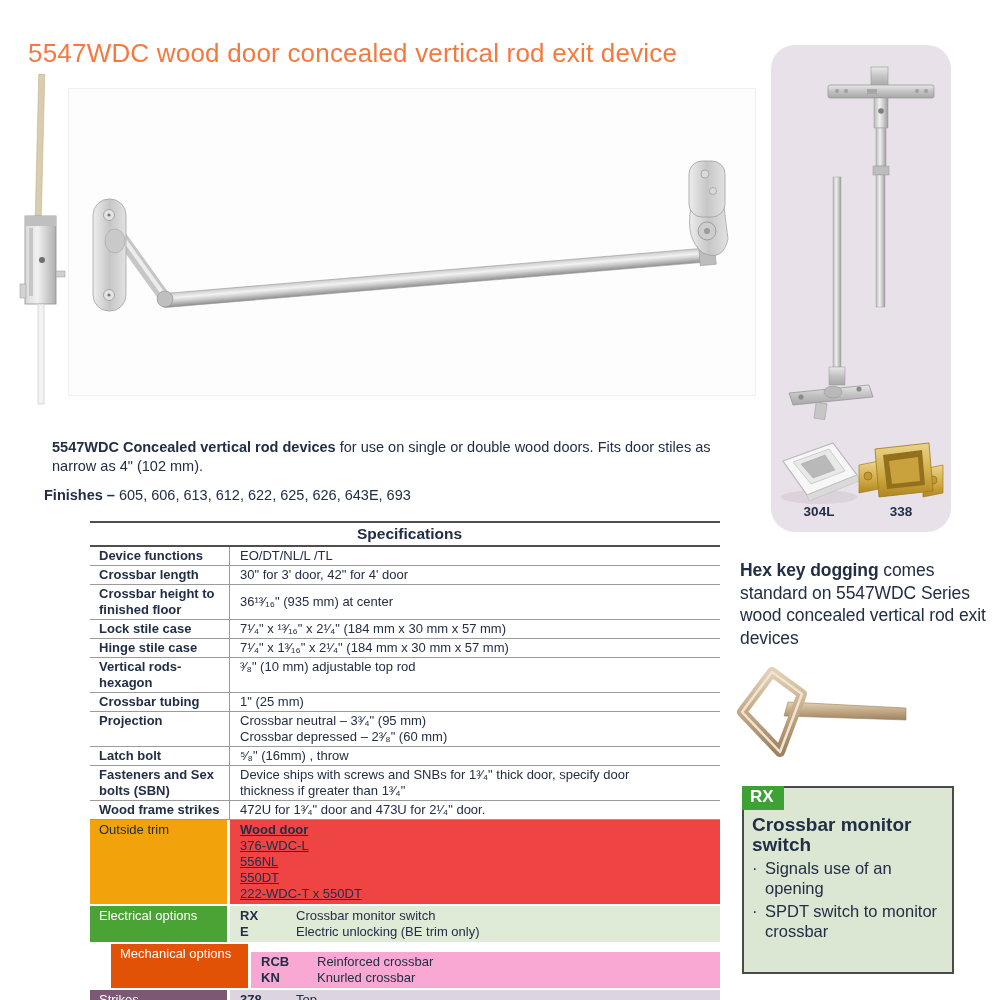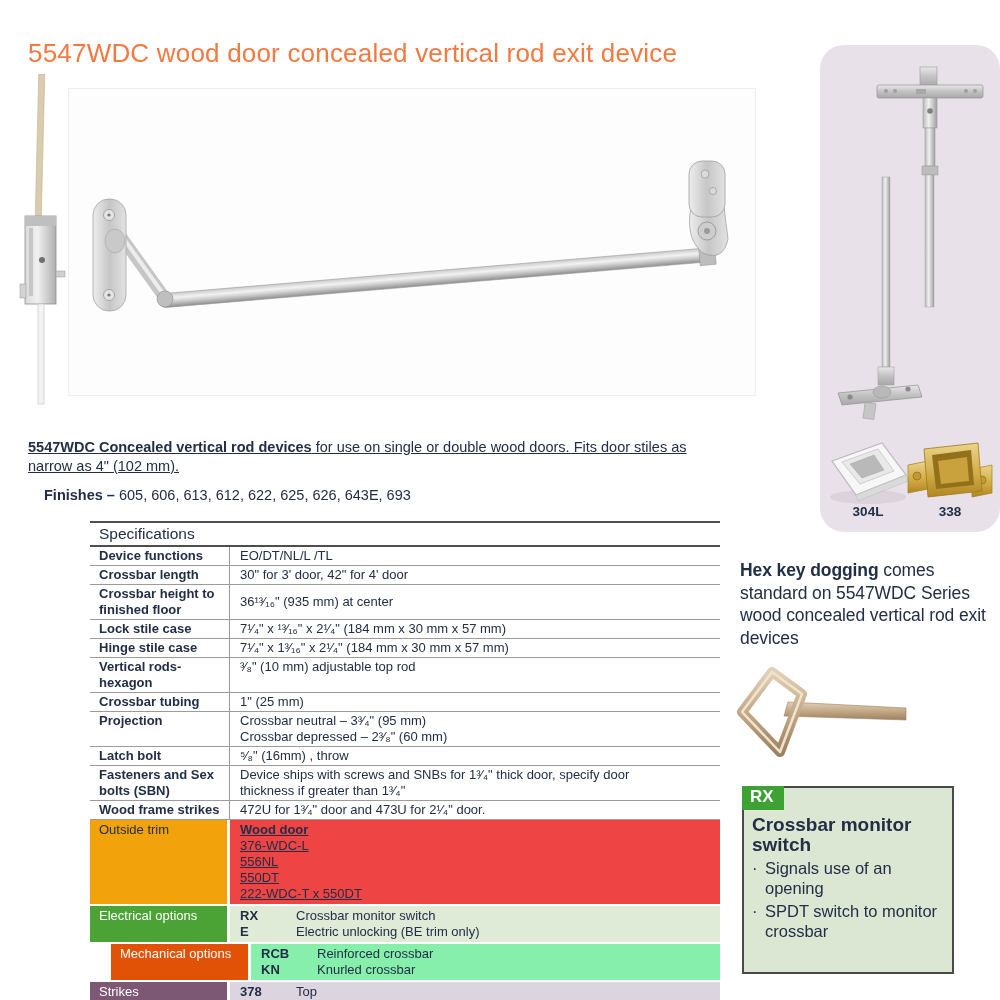--- a/index.html
+++ b/index.html
@@ -7,41 +7,41 @@
   .page {
     position: relative; width: 1000px; height: 1000px; background: #ffffff;
     overflow: hidden; font-family: "Liberation Sans", "DejaVu Sans", sans-serif;
     color: #222E45;
   }
   .title { position:absolute; left:28px; top:14px; font-size:26px; font-weight:400;
     color:#F5793F; letter-spacing:.2px;margin-top:24px; }
   .main-image { position:absolute; left:68px; top:88px; width:688px; height:308px;
     background:#FDFDFD; border:1px solid #F0F0F0; }
   .left-device { position:absolute; left:16px; top:74px; width:50px; height:332px; }
-  .side-panel { position:absolute; left:820px; top:45px; width:180px; height:487px;
+  .side-panel { position:absolute; left:771px; top:45px; width:180px; height:487px;
     background:#E9E1E9; border-radius:24px; }
   .strike-label { position:absolute; top:459px; width:60px; text-align:center;
     font-size:13.5px; font-weight:700; color:#222E45; }
   .sl-304 { left:18px; } .sl-338 { left:100px; }
-  .intro { position:absolute; left:28px; top:438px; width:662px; font-size:14.5px; line-height:19px;text-decoration:underline; }
+  .intro { position:absolute; left:52px; top:438px; width:662px; font-size:14.5px; line-height:19px; }
   .finishes { position:absolute; left:44px; top:487px; font-size:14.5px; }
   .spec-table { position:absolute; left:90px; top:521px; width:630px; font-size:13px; line-height:16px; }
-  .spec-heading { font-size:15.5px; font-weight:400; padding:3px 0 3px 9px;
-    border-top:2px solid #4E4E4E; border-bottom:2px solid #4E4E4E; }
+  .spec-heading { font-size:15.5px; font-weight:700; padding:3px 0 3px 9px;
+    border-top:2px solid #4E4E4E; border-bottom:2px solid #4E4E4E;text-align:center; }
   .srow { display:flex; border-bottom:1px solid #9B9B9B; }
   .sl { width:140px; flex:0 0 140px; padding:1px 6px 1px 9px; font-weight:700; border-right:1px solid #9B9B9B; }
   .sv { flex:1; padding:1px 6px 1px 10px; }
   .sv.vcenter { display:flex; flex-direction:column; justify-content:center; }
   .orow { display:flex; border-bottom:2px solid #ffffff; }
   .ol { width:140px; flex:0 0 140px; padding:2px 6px 1px 9px; color:#fff; border-right:3px solid #ffffff; }
   .ol.dark { color:#222E45; }
   .ov { flex:1; padding:2px 6px 2px 10px; }
   .t-amber  .ol { background:#F2A30B; } .t-amber  .ov { background:#ef4444;text-decoration:underline; }
   .t-green  .ol { background:#4CA335; } .t-green  .ov { background:#DFEAD7; }
-  .t-red    .ol { background:#E15206;margin-left:21px; } .t-red    .ov { background:#86efac; }
+  .t-red    .ol { background:#E15206;margin-left:21px; } .t-red    .ov { background:#f9a8d4;margin-top:8px; }
   .t-purple .ol { background:#7D5874; } .t-purple .ov { background:#DCD4DE; }
   .oline { display:flex; }
   .code { width:56px; flex:0 0 56px; font-weight:700; }
   .b { font-weight:700; }
   .hexnote { position:absolute; left:740px; top:559px; width:246px; font-size:17.5px;
     line-height:22.5px; letter-spacing:-.1px; }
   .hexkey-svg { position:absolute; left:736px; top:664px; }
   .rx-box { position:absolute; left:742px; top:786px; width:212px; height:188px;
     background:#DBE7D3; border:2px solid #4A4A4A; }
   .rx-tab { position:absolute; left:-2px; top:-2px; background:#3DA233; color:#fff;

